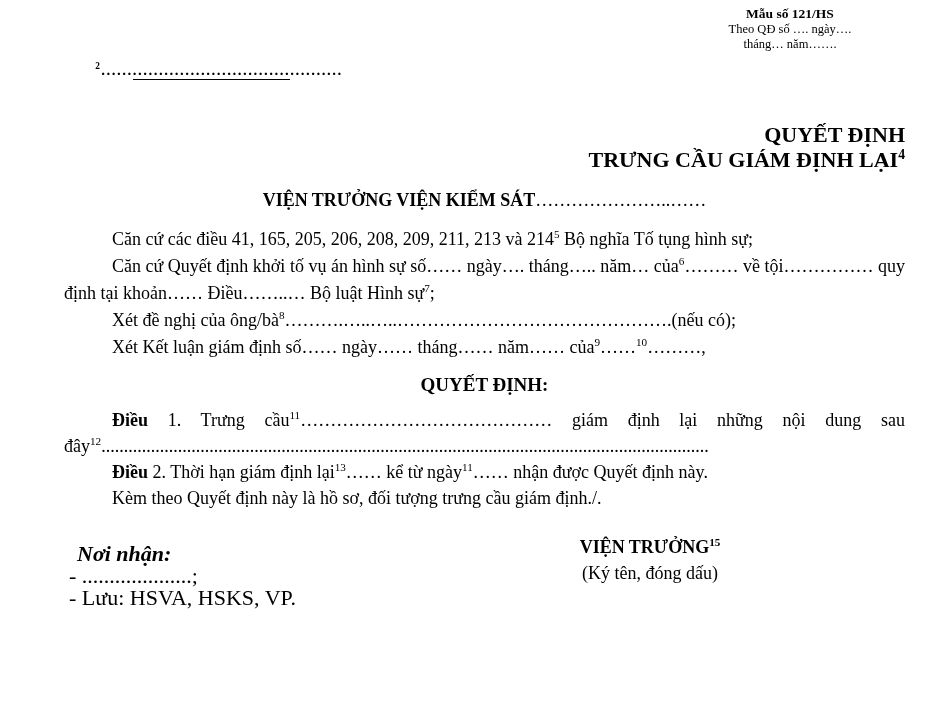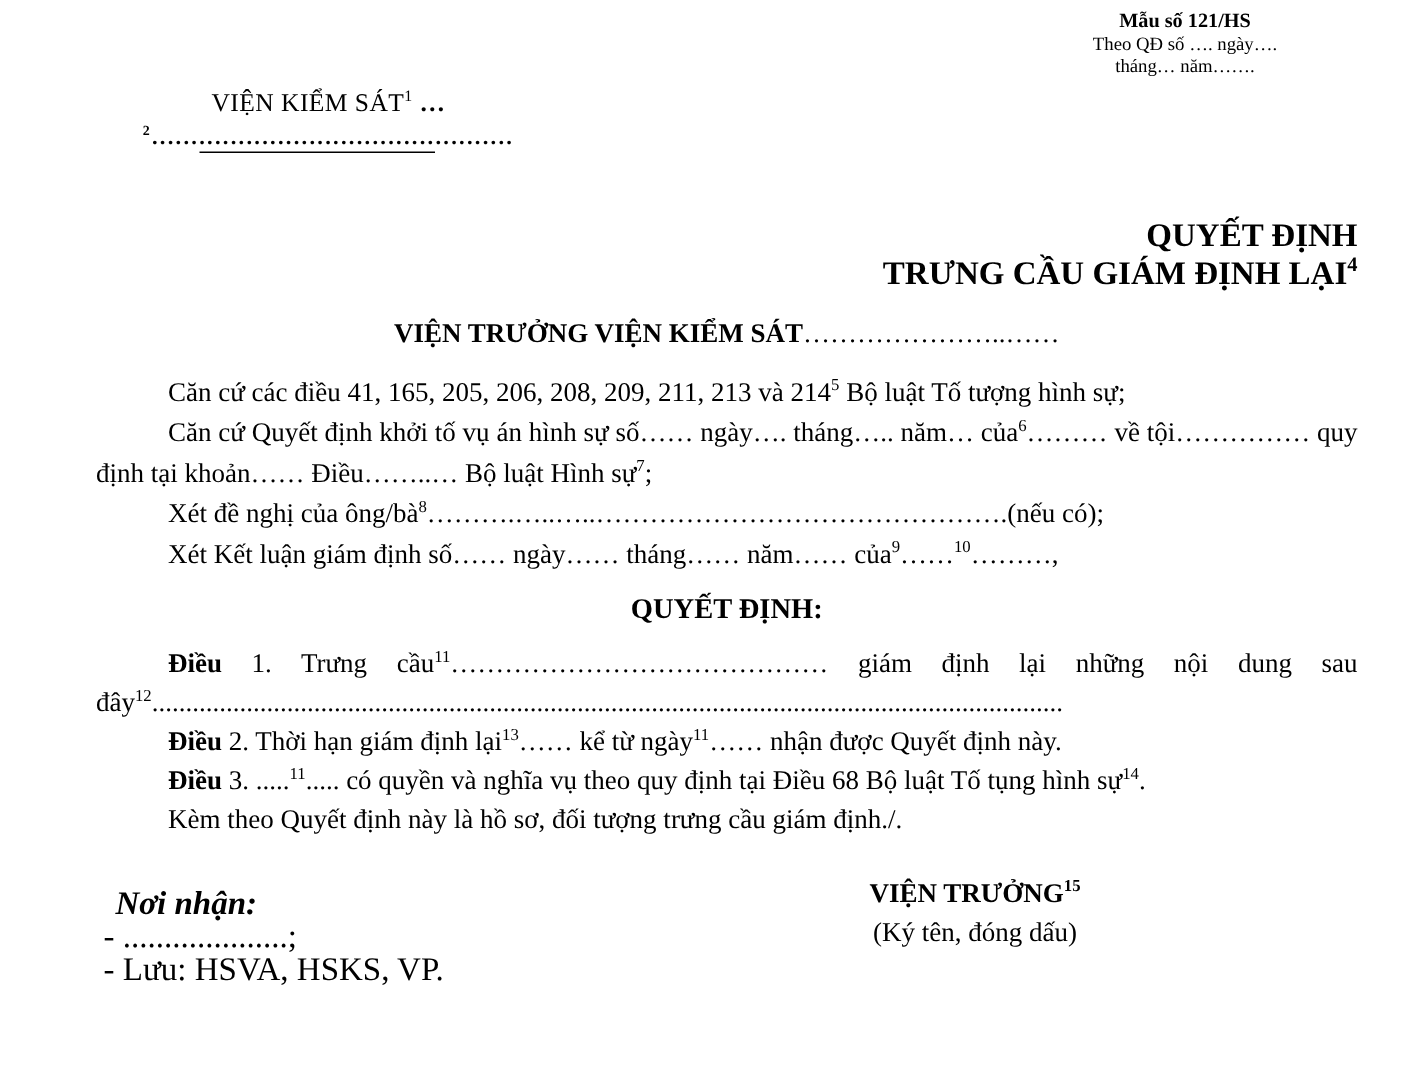--- a/index.html
+++ b/index.html
@@ -60,45 +60,43 @@
 <div class="page">
 
   <div class="form-block">
     <div class="form-no">Mẫu số 121/HS</div>
     <div class="form-sub">Theo QĐ số …. ngày….</div>
     <div class="form-sub">tháng… năm…….</div>
   </div>
 
   <div class="header-row">
     <div class="header-left">
-      <div class="agency-line"><span>VIỆN KIỂM SÁT</span><sup>1</sup><b> …</b></div>
       <div class="dots-line"><sup>2</sup><b>......</b><b class="u">..............................</b><b>..........</b></div>
     </div>
   </div>
 
   <div class="title-block">
     <div>QUYẾT ĐỊNH</div>
     <div><span>TRƯNG CẦU GIÁM ĐỊNH LẠI</span><sup>4</sup></div>
   </div>
 
   <div class="subtitle"><b>VIỆN TRƯỞNG VIỆN KIỂM SÁT</b><span>…………………..……</span></div>
 
   <div class="preamble">
-    <p class="para"><span>Căn cứ các điều 41, 165, 205, 206, 208, 209, 211, 213 và 214</span><sup>5</sup><span> Bộ luật Tố tượng hình sự;</span></p>
+    <p class="para"><span>Căn cứ các điều 41, 165, 205, 206, 208, 209, 211, 213 và 214</span><sup>5</sup><span> Bộ nghĩa Tố tụng hình sự;</span></p>
     <p class="para"><span>Căn cứ Quyết định khởi tố vụ án hình sự số…… ngày…. tháng….. năm… của</span><sup>6</sup><span>……… về tội…………… quy định tại khoản…… Điều……..… Bộ luật Hình sự</span><sup>7</sup><span>;</span></p>
     <p class="para"><span>Xét đề nghị của ông/bà</span><sup>8</sup><span>……….…..…..……………………………………….(nếu có);</span></p>
     <p class="para"><span>Xét Kết luận giám định số…… ngày…… tháng…… năm…… của</span><sup>9</sup><span>……</span><sup>10</sup><span>………,</span></p>
   </div>
 
   <div class="decide-heading">QUYẾT ĐỊNH:</div>
 
   <div>
     <p class="article no-break"><b>Điều</b><span> 1. Trưng cầu</span><sup>11</sup><span>…………………………………… giám định lại những nội dung sau đây</span><sup>12</sup><span>.......................................................................................................................................</span></p>
     <p class="article no-break"><b>Điều</b><span> 2. Thời hạn giám định lại</span><sup>13</sup><span>…… kể từ ngày</span><sup>11</sup><span>…… nhận được Quyết định này.</span></p>
-    <p class="article no-break"><b>Điều</b><span> 3. .....</span><sup>11</sup><span>..... có quyền và nghĩa vụ theo quy định tại Điều 68 Bộ luật Tố tụng hình sự</span><sup>14</sup><span>.</span></p>
     <p class="article no-break"><span>Kèm theo Quyết định này là hồ sơ, đối tượng trưng cầu giám định./.</span></p>
   </div>
 
   <div class="footer-row">
     <div class="footer-left">
       <div class="noi-nhan">Nơi nhận:</div>
       <div class="fitem">- ....................;</div>
       <div class="fitem">- Lưu: HSVA, HSKS, VP.</div>
     </div>
     <div class="footer-right">

